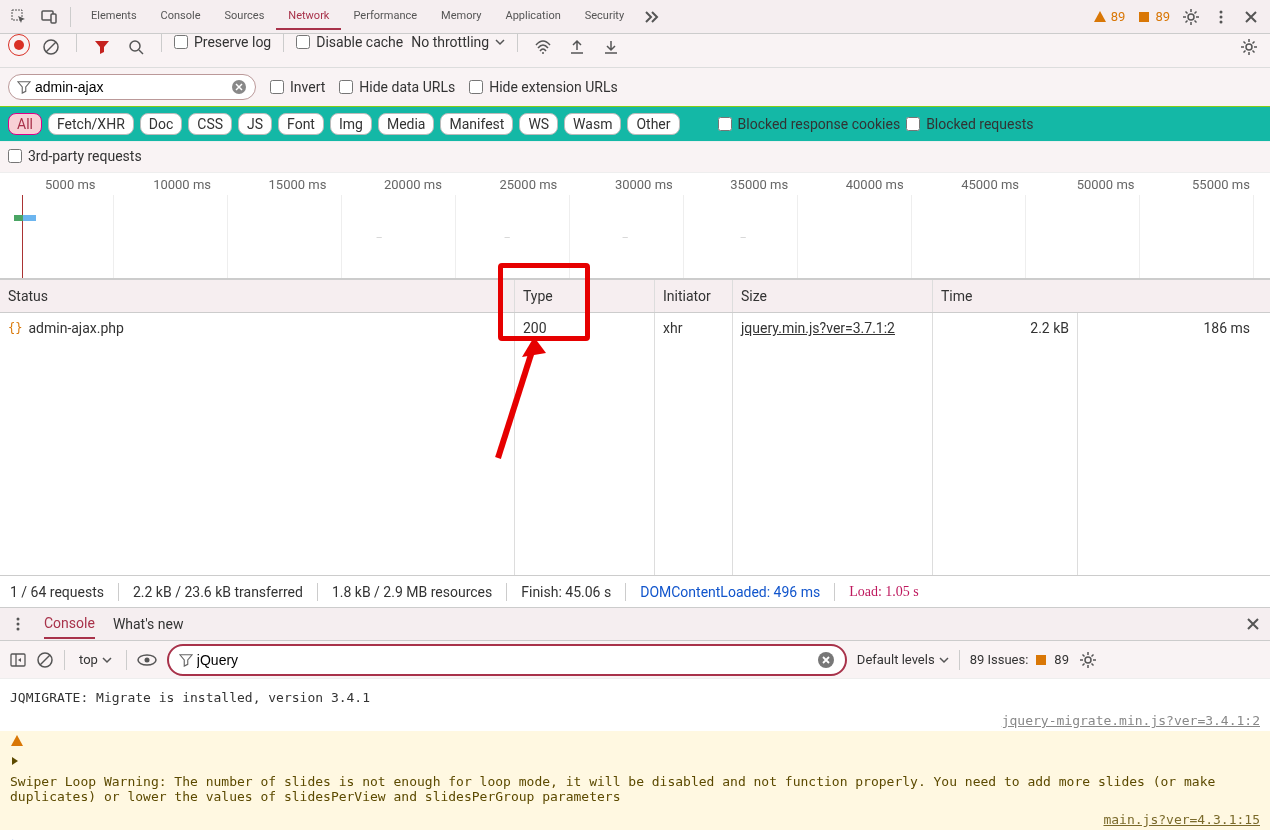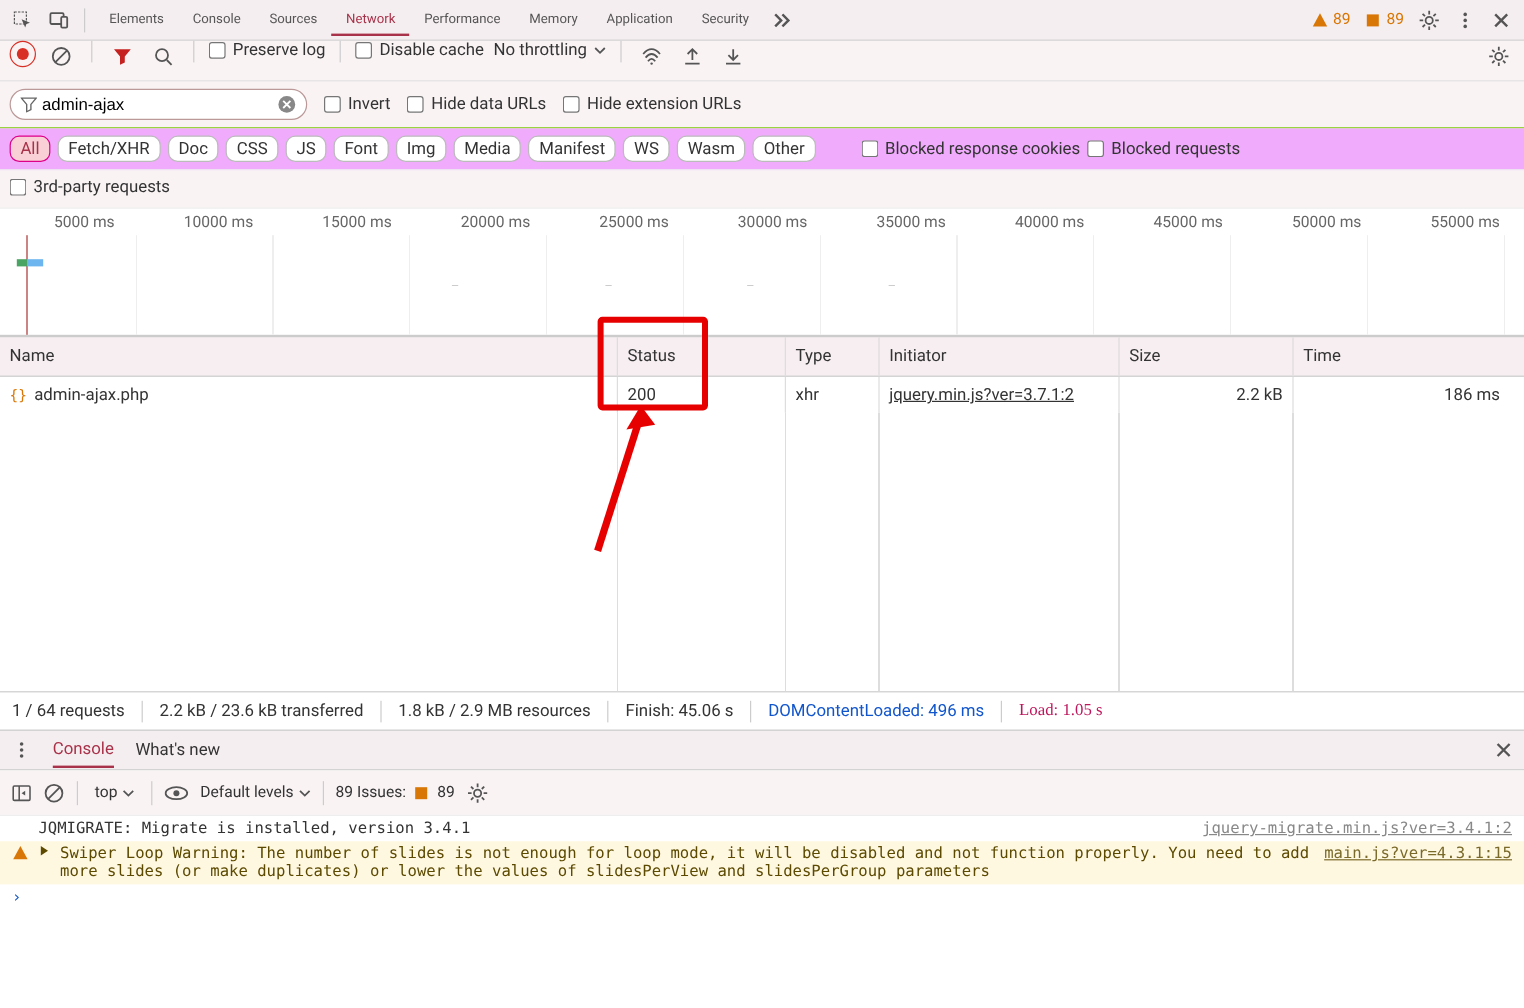--- a/index.html
+++ b/index.html
@@ -78,21 +78,21 @@
   width: 248px;
 }
 .filter-input input {
   border: none; outline: none; flex: 1; font-size: 14px; padding: 2px 4px;
 }
 .filter-input .clear { cursor: pointer; color: #666; }
 .typebar {
   display: flex; align-items: center; gap: 6px;
   padding: 6px 8px;
   border-bottom: 1px solid #eee;
-  background: #f0abfc;
+  background: #14b8a6;
   flex-wrap: wrap;
 }
 .type-pill {
   padding: 2px 8px;
   border: 1px solid #bbb;
   border-radius: 8px;
   font-size: 14px;
   cursor: pointer;
   background: #fff;
 }
@@ -223,20 +223,21 @@
 .console-body {
   flex: 1;
   font-family: Menlo, Consolas, monospace;
   font-size: 13px;
   overflow: auto;
   background: #fff;
 }
 .logrow {
   display: flex; gap: 8px;
   padding: 3px 10px;
+  flex-direction: column;
 }
 .logrow .source { margin-left: auto; color: #888; text-decoration: underline; cursor: pointer; white-space: nowrap; }
 .logrow.warn { background: #fff8e1; }
 .logrow.warn .msg { color: #5c4a00; }
 .logrow.warn .source { color: #7a6a2a; }
 .prompt { padding: 4px 10px; color: #1155cc; }
 svg { display: block; }
 </style>
 </head>
 <body>
@@ -443,21 +444,20 @@
   <div class="tl-marker"></div>
   <div class="tl-bar"></div>
   <div class="tl-dots" style="left:376px">—</div>
   <div class="tl-dots" style="left:504px">—</div>
   <div class="tl-dots" style="left:622px">—</div>
   <div class="tl-dots" style="left:740px">—</div>
 </div>
 
 <div class="table" style="position:relative">
   <div class="thead">
-    <div>Name</div>
     <div>Status</div>
     <div>Type</div>
     <div>Initiator</div>
     <div>Size</div>
     <div style="border-right:none">Time</div>
   </div>
   <div class="trow">
     <div class="name">
       <span style="color:#d97706;font-family:monospace;font-size:12px">{}</span>
       <span>admin-ajax.php</span>
@@ -530,20 +530,32 @@
         <path d="M1 3l4 4 4-4" fill="none" stroke="#555" stroke-width="1.5"></path>
       </svg>
   </span>
   <span style="width:1px;height:20px;background:#ccc"></span>
   <span class="icon-btn">
     <svg width="20" height="14" viewBox="0 0 20 14">
         <ellipse cx="10" cy="7" rx="9" ry="5" fill="none" stroke="#555" stroke-width="1.5"></ellipse>
         <circle cx="10" cy="7" r="2.5" fill="#555"></circle>
       </svg>
   </span>
+  <div class="console-filter">
+    <svg width="14" height="14" viewBox="0 0 16 16">
+        <path d="M1 2h14l-5 6v5l-4 2v-7z" fill="none" stroke="#666" stroke-width="1.3"></path>
+      </svg>
+    <input value="jQuery" style="">
+    <span>
+      <svg width="18" height="18" viewBox="0 0 18 18">
+          <circle cx="9" cy="9" r="8" fill="#777"></circle>
+          <path d="M6 6l6 6M12 6l-6 6" stroke="#fff" stroke-width="1.8"></path>
+        </svg>
+    </span>
+  </div>
   <span style="display:inline-flex;align-items:center;gap:4px">
     <span>Default levels</span>
     <svg width="10" height="10" viewBox="0 0 10 10">
         <path d="M1 3l4 4 4-4" fill="none" stroke="#555" stroke-width="1.5"></path>
       </svg>
   </span>
   <span style="width:1px;height:20px;background:#ccc"></span>
   <span style="display:inline-flex;align-items:center;gap:6px">
     <span>89 Issues:</span>
     <svg width="14" height="14" viewBox="0 0 14 14">

